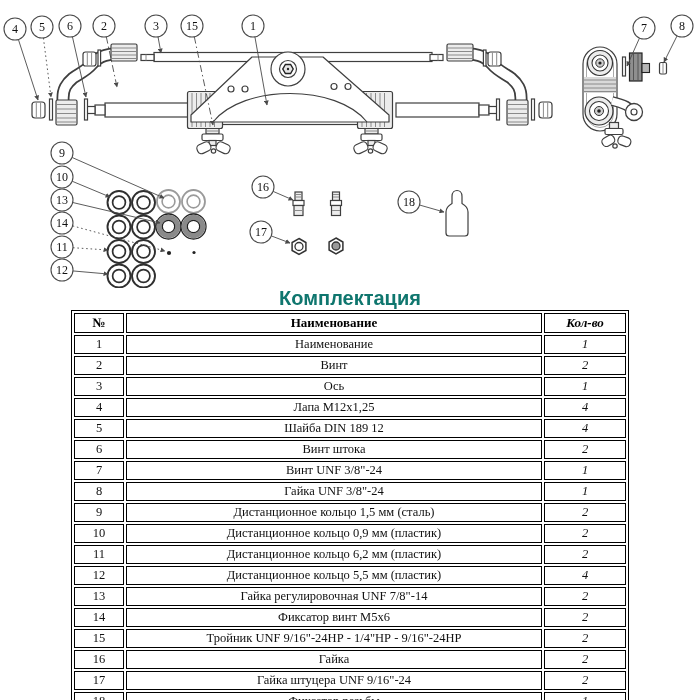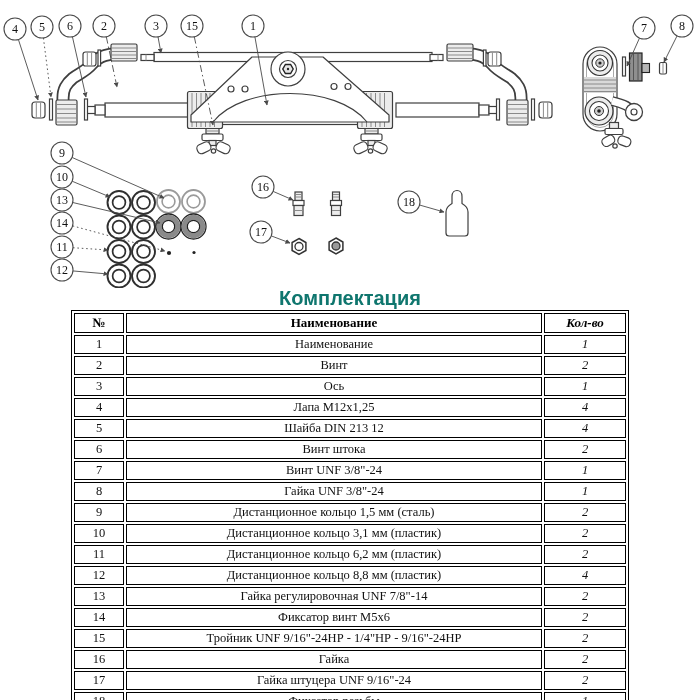--- a/index.html
+++ b/index.html
@@ -348,21 +348,21 @@
           <td>Ось</td>
           <td>1</td>
         </tr>
         <tr>
           <td>4</td>
           <td>Лапа М12х1,25</td>
           <td>4</td>
         </tr>
         <tr>
           <td>5</td>
-          <td>Шайба DIN 213 12</td>
+          <td>Шайба DIN 189 12</td>
           <td>4</td>
         </tr>
         <tr>
           <td>6</td>
           <td>Винт штока</td>
           <td>2</td>
         </tr>
         <tr>
           <td>7</td>
           <td>Винт UNF 3/8"-24</td>
@@ -373,31 +373,31 @@
           <td>Гайка UNF 3/8"-24</td>
           <td>1</td>
         </tr>
         <tr>
           <td>9</td>
           <td>Дистанционное кольцо 1,5 мм (сталь)</td>
           <td>2</td>
         </tr>
         <tr>
           <td>10</td>
-          <td>Дистанционное кольцо 3,1 мм (пластик)</td>
+          <td>Дистанционное кольцо 0,9 мм (пластик)</td>
           <td>2</td>
         </tr>
         <tr>
           <td>11</td>
           <td>Дистанционное кольцо 6,2 мм (пластик)</td>
           <td>2</td>
         </tr>
         <tr>
           <td>12</td>
-          <td>Дистанционное кольцо 8,8 мм (пластик)</td>
+          <td>Дистанционное кольцо 5,5 мм (пластик)</td>
           <td>4</td>
         </tr>
         <tr>
           <td>13</td>
           <td>Гайка регулировочная UNF 7/8"-14</td>
           <td>2</td>
         </tr>
         <tr>
           <td>14</td>
           <td>Фиксатор винт М5х6</td>

